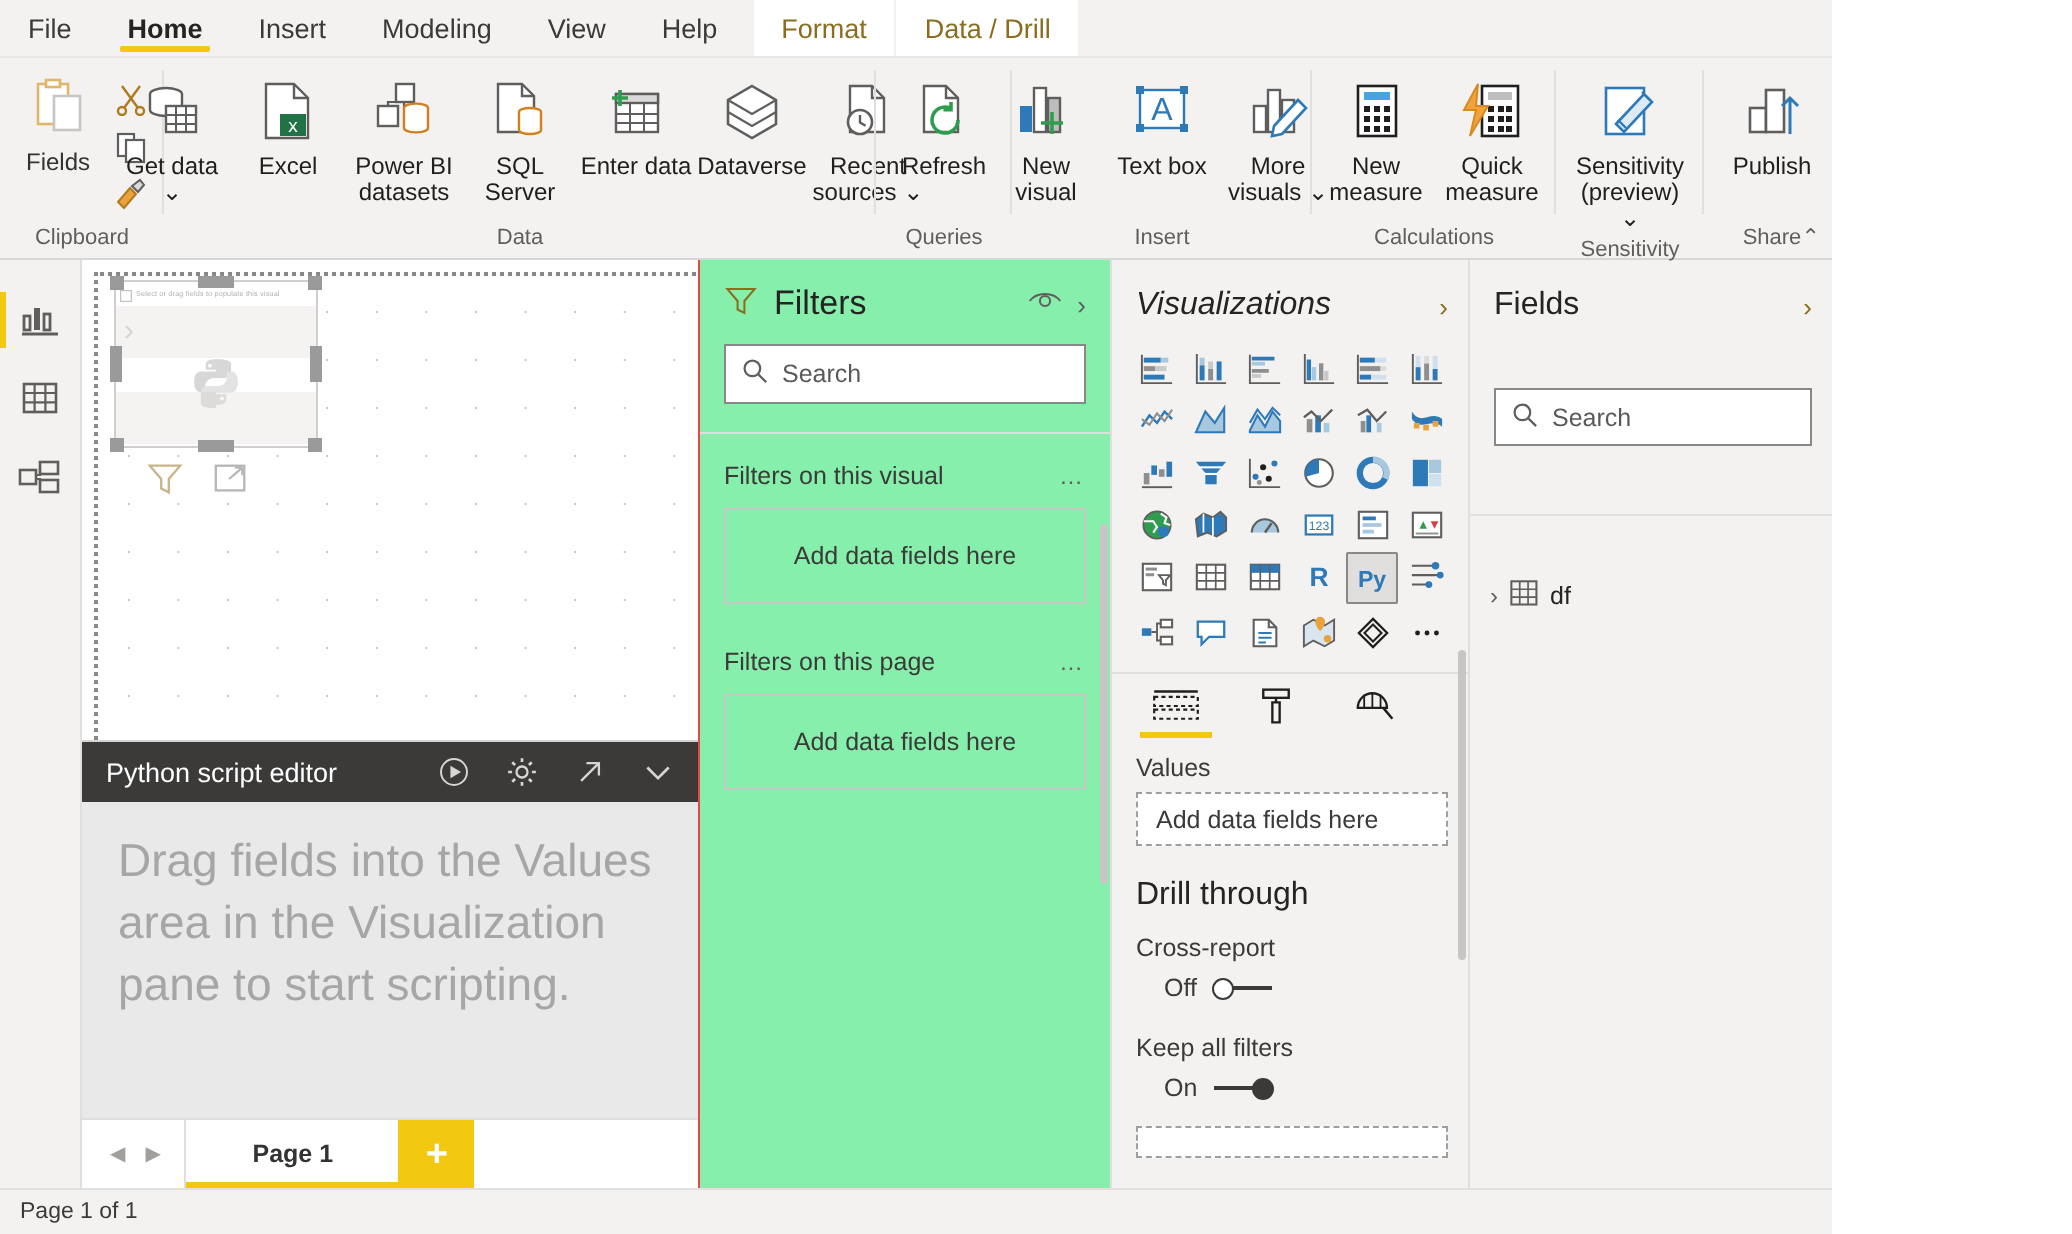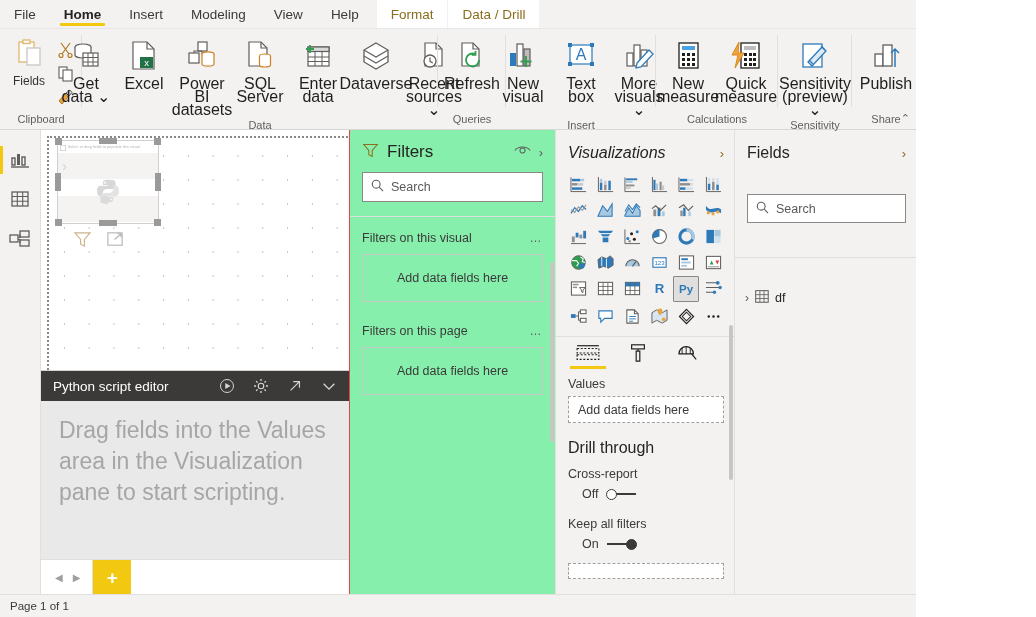--- a/index.html
+++ b/index.html
@@ -27,21 +27,21 @@
           border-bottom:1px solid #d6d6d6;position:relative;flex:0 0 auto;}
   .rgroup{display:flex;flex-direction:column;align-items:center;position:relative;
           padding:3px 5px 0 5px;}
   .rgroup .gbody{display:flex;align-items:flex-start;flex:1;padding-top:3px;}
   .rgroup .glabel{font-size:11px;color:#605e5c;text-align:center;padding-bottom:3px;height:14px;line-height:14px;}
   .rgroup .sep{position:absolute;right:0;top:6px;bottom:22px;width:1px;background:#e1dfdd;}
 
   .rbtn{display:flex;flex-direction:column;align-items:center;justify-content:flex-start;
         width:56px;padding:2px 1px;cursor:default;}
   .rbtn .ico{height:38px;display:flex;align-items:center;justify-content:center;}
-  .rbtn .lbl{font-size:16px;line-height:13px;text-align:center;color:#201f1e;margin-top:2px;}
+  .rbtn .lbl{font-size:12px;line-height:13px;text-align:center;color:#201f1e;margin-top:2px;}
   .rbtn.wide{width:62px;}
 
   
   .clip{display:flex;align-items:flex-start;}
   .clip .paste{display:flex;flex-direction:column;align-items:center;width:48px;padding-top:2px;}
   .clip .smallcol{display:flex;flex-direction:column;gap:3px;padding-top:4px;}
   .clip .smallcol .sico{width:24px;height:21px;display:flex;align-items:center;justify-content:center;}
 
   .collapse-ribbon{position:absolute;right:6px;bottom:4px;color:#605e5c;font-size:11px;}
 
@@ -587,20 +587,23 @@
         <div class="sebody">
           <div class="hint">Drag fields into the Values area in the Visualization pane to start scripting.</div>
         </div>
       </div>
 
       <div class="pagebar">
         <div class="navarrows">
           <span>◀</span>
           <span>▶</span>
         </div>
+        <div class="ptab active">
+          <span>Page 1</span>
+        </div>
         <div class="ptab-add">+</div>
       </div>
     </div>
 
     <div class="filters">
       <div class="fhead">
         <span>
           <svg width="17" height="17" viewBox="0 0 20 20">
               <path d="M2 3 h16 l-6 7 v7 l-4 -2 v-5 Z" fill="none" stroke="#8a6d1d" stroke-width="1.2"></path>
             </svg>

